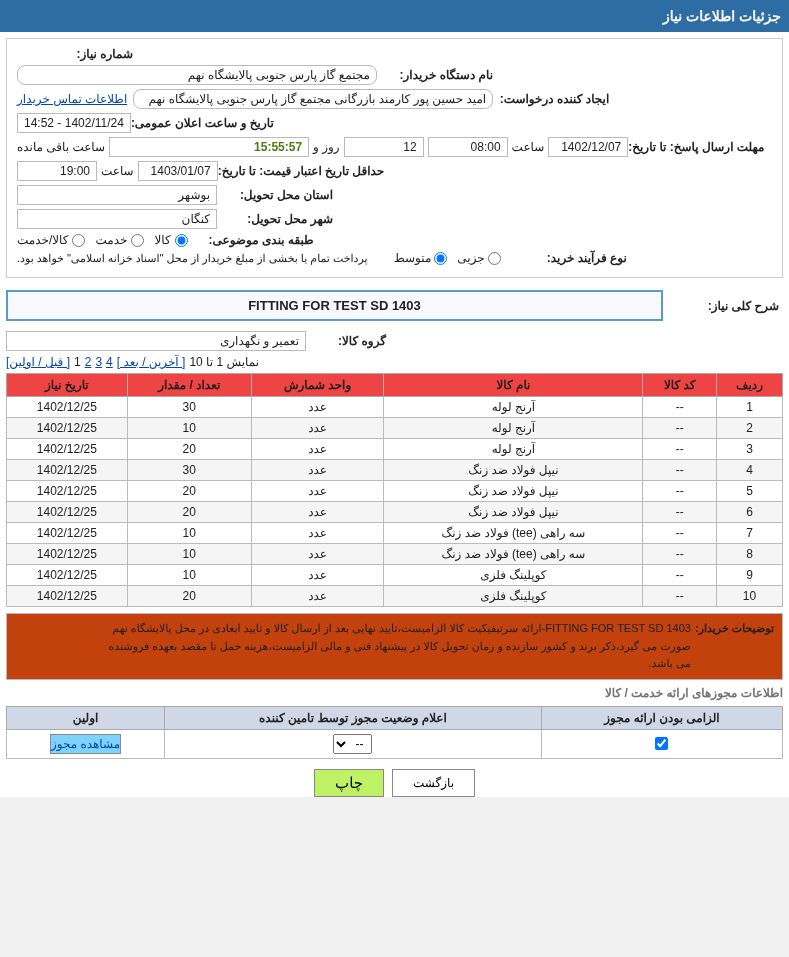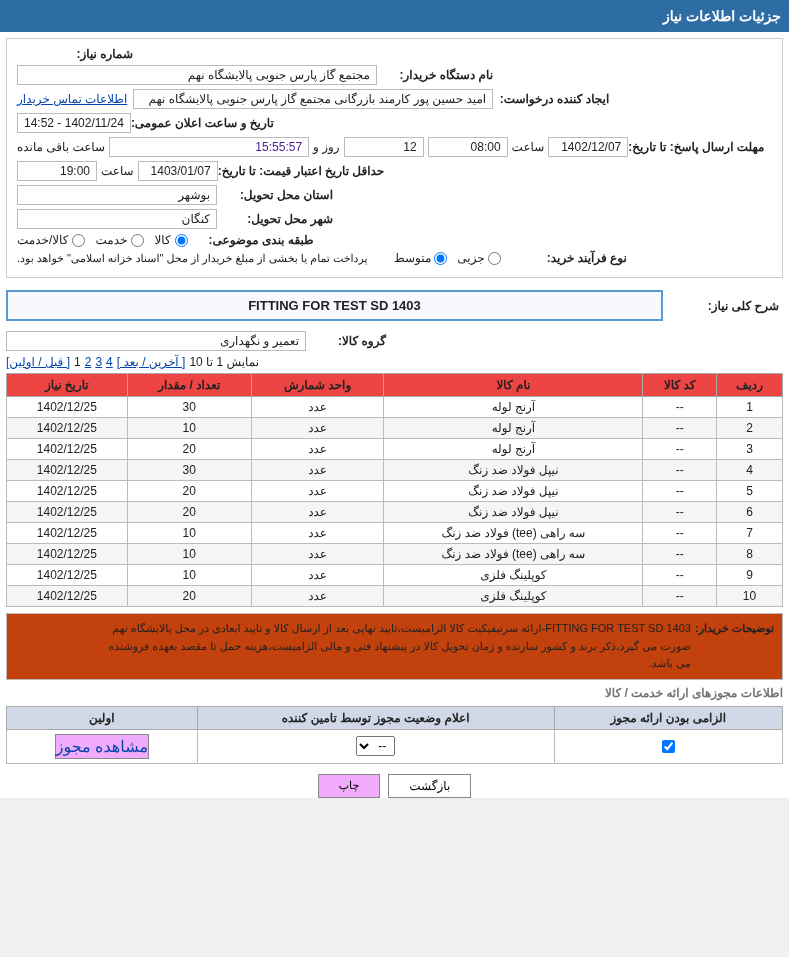--- a/index.html
+++ b/index.html
@@ -41,21 +41,21 @@
       padding-right: 4px;
       white-space: nowrap;
     }
     .form-value {
       border: 1px solid #bbb;
       background: #fff;
       padding: 2px 6px;
       min-height: 20px;
       min-width: 200px;
     }
-    .form-value.wide { min-width: 360px; }
+    .form-value.wide { min-width: 360px; border-radius: 8px; }
     .form-value.small { min-width: 80px; }
     .inline-group {
       display: flex;
       align-items: center;
       gap: 4px;
     }
     .product-desc-box {
       border: 2px solid #5a9ad4;
       background: #f8f8ff;
       padding: 6px 10px;
@@ -187,50 +187,50 @@
       border: 1px solid #aaa;
       padding: 4px 6px;
       text-align: center;
     }
     .license-table td {
       border: 1px solid #bbb;
       padding: 4px 6px;
       text-align: center;
     }
     .btn-view {
-      background: #f0abfc;
+      background: #7dd3fc;
       border: 1px solid #888;
       padding: 2px 0;
       cursor: pointer;
       font-family: Tahoma, Arial, sans-serif;
-      font-size: 16px;
+      font-size: 12px;
       color: #0645ad;
     }
     .btn-group {
       display: flex;
       justify-content: center;
       gap: 8px;
       margin: 10px 0;
     }
     .btn-back {
       background: #fff;
       border: 1px solid #888;
       padding: 4px 20px;
       cursor: pointer;
       font-family: Tahoma, Arial, sans-serif;
       font-size: 12px;
       min-width: 70px;
     }
     .btn-print {
-      background: #f0abfc;
+      background: #bef264;
       border: 1px solid #888;
       padding: 4px 20px;
       cursor: pointer;
       font-family: Tahoma, Arial, sans-serif;
-      font-size: 11px;
+      font-size: 15px;
       min-width: 50px;
     }
     .checkbox-cell {
       display: flex;
       justify-content: center;
       align-items: center;
     }
     .status-dropdown {
       font-family: Tahoma, Arial, sans-serif;
       font-size: 12px;
@@ -272,21 +272,21 @@
     </div>
 
     <div class="form-row">
       <span class="form-label">مهلت ارسال پاسخ: تا تاریخ:</span>
       <div class="inline-group">
         <span class="form-value small">1402/12/07</span>
         <span>ساعت</span>
         <span class="form-value small">08:00</span>
         <span class="form-value small">12</span>
         <span>روز و</span>
-        <span class="form-value" style="color:#4c1d95;font-weight:normal;">15:55:57</span>
+        <span class="form-value" style="color:#4d7c0f;font-weight:bold;">15:55:57</span>
         <span>ساعت باقی مانده</span>
       </div>
     </div>
 
     <div class="form-row">
       <span class="form-label">حداقل تاریخ اعتبار قیمت: تا تاریخ:</span>
       <div class="inline-group">
         <span class="form-value small">1403/01/07</span>
         <span>ساعت</span>
         <span class="form-value small">19:00</span>

